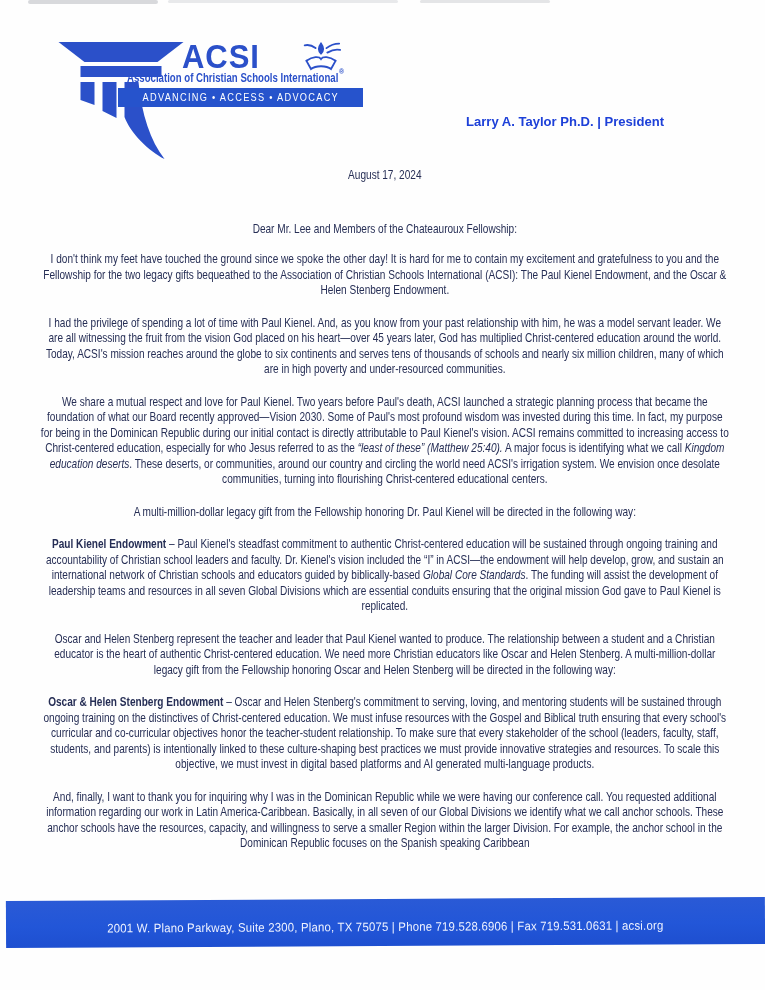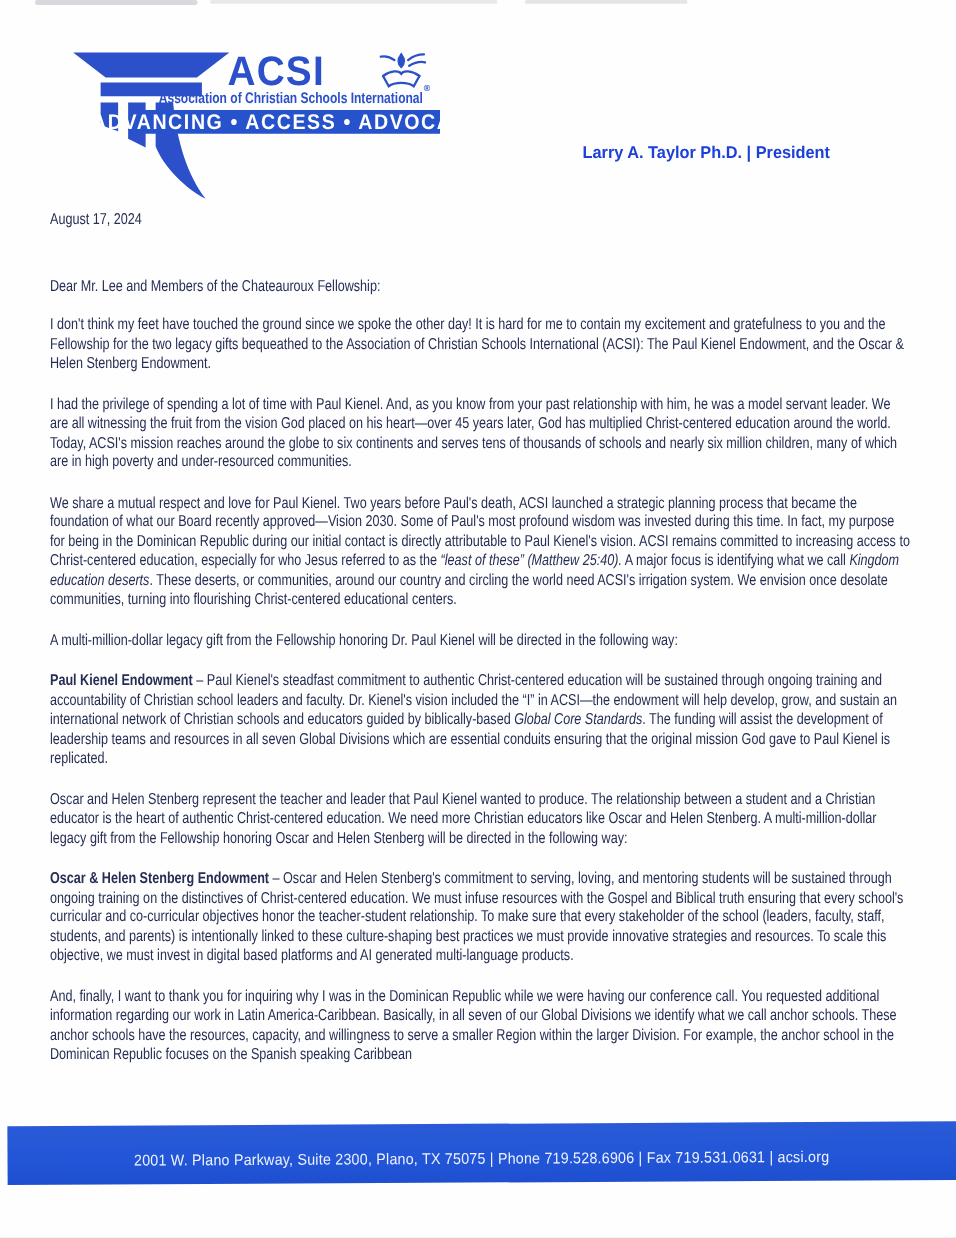--- a/index.html
+++ b/index.html
@@ -5,41 +5,41 @@
   :root{
     --brand-blue:#2b50c9;
     --banner-blue:#2653cc;
     --footer-blue:#2256d8;
     --ink:#262e55;
     --signatory-blue:#1d40d8;
   }
   html,body{margin:0;padding:0;background:#e8e8e8;}
   .page{
     position:relative;width:765px;height:990px;background:#fefefe;
-    overflow:hidden;font-family:"Liberation Sans",sans-serif;margin:0 auto;
+    overflow:hidden;font-family:"Liberation Sans",sans-serif;margin:0 auto;text-align:center;
   }
   
   .smudge{position:absolute;background:#2a3040;border-radius:2px;}
   
   .pillar{position:absolute;left:57px;top:41px;width:128px;height:120px;}
   .wordmark{
     position:absolute;left:182px;top:40px;font-size:33px;font-weight:700;
     color:var(--brand-blue);letter-spacing:1px;line-height:1;
     transform:scaleX(.94);transform-origin:left top;
   }
   .lamp{position:absolute;left:301px;top:40px;width:40px;height:38px;}
   .regmark{position:absolute;left:339px;top:68px;font-size:7px;color:var(--brand-blue);font-weight:700;}
   .orgname{
     position:absolute;left:127px;top:71px;font-size:12.2px;font-weight:700;
     color:var(--brand-blue);white-space:nowrap;transform:scaleX(.79);transform-origin:left top;
   }
   .banner{
-    position:absolute;left:107px;top:88px;width:245px;height:19px;
+    position:absolute;left:118px;top:88px;width:245px;height:19px;
     background:var(--banner-blue);color:#fff;display:flex;align-items:center;justify-content:center;
-    font-size:17px;font-weight:700;letter-spacing:1.4px;white-space:nowrap;
+    font-size:10px;font-weight:400;letter-spacing:1.4px;white-space:nowrap;
   }
   .banner>span{transform:scaleX(.92);}
   .signatory{
     position:absolute;left:466px;top:114px;font-size:13.6px;font-weight:700;
     color:var(--signatory-blue);white-space:nowrap;transform:scaleX(.96);transform-origin:left top;
   }
   
   .letter-body{
     position:absolute;left:40px;top:168px;width:862px;
     transform:scaleX(.8);transform-origin:left top;

